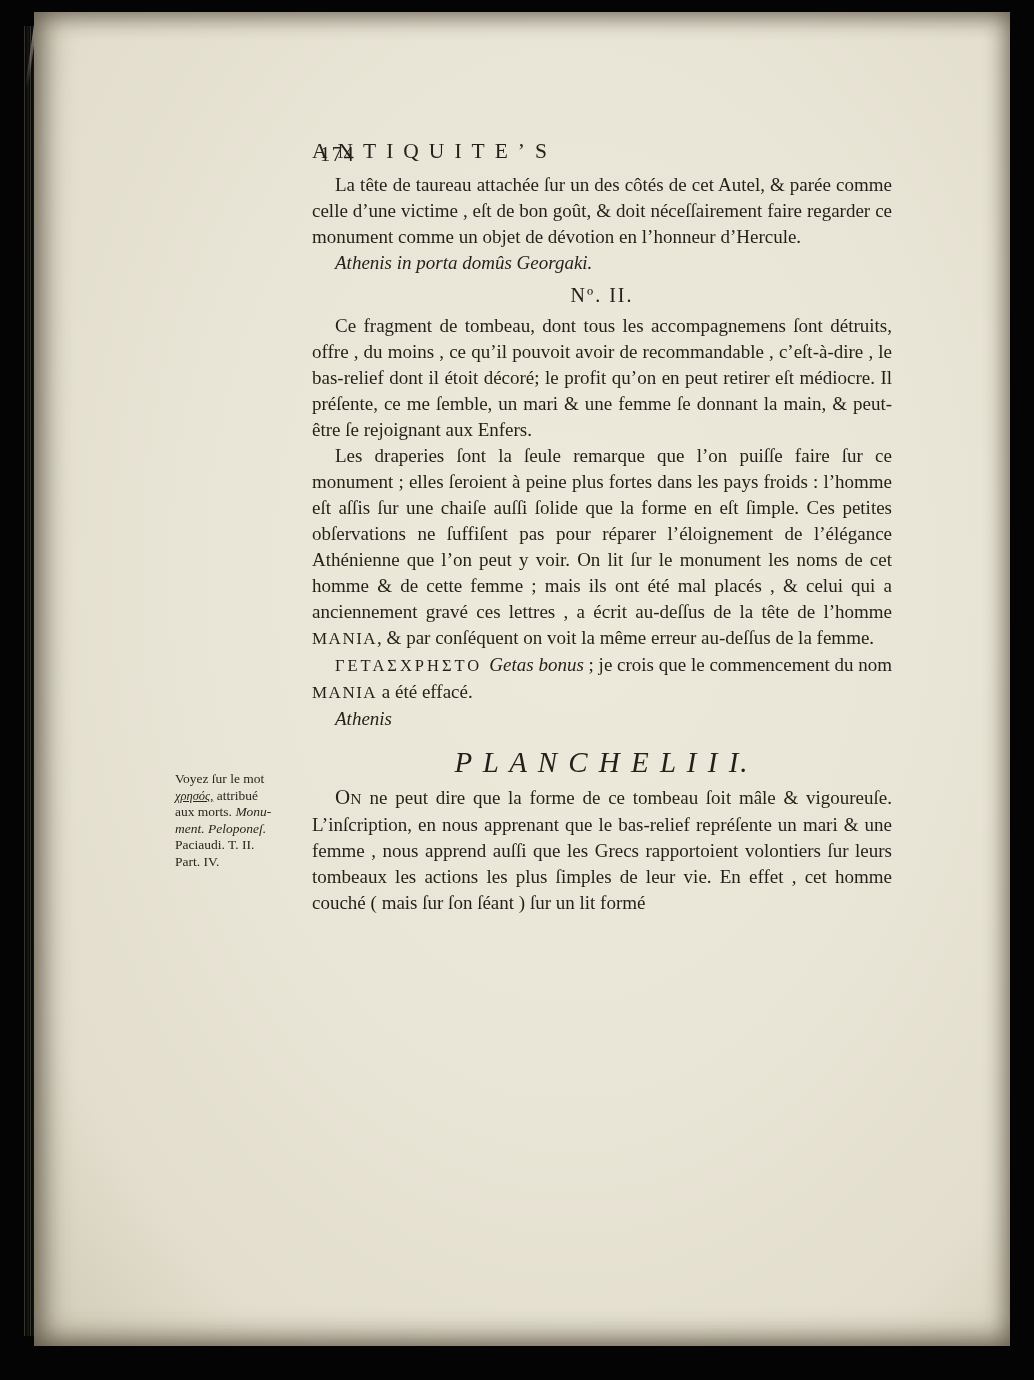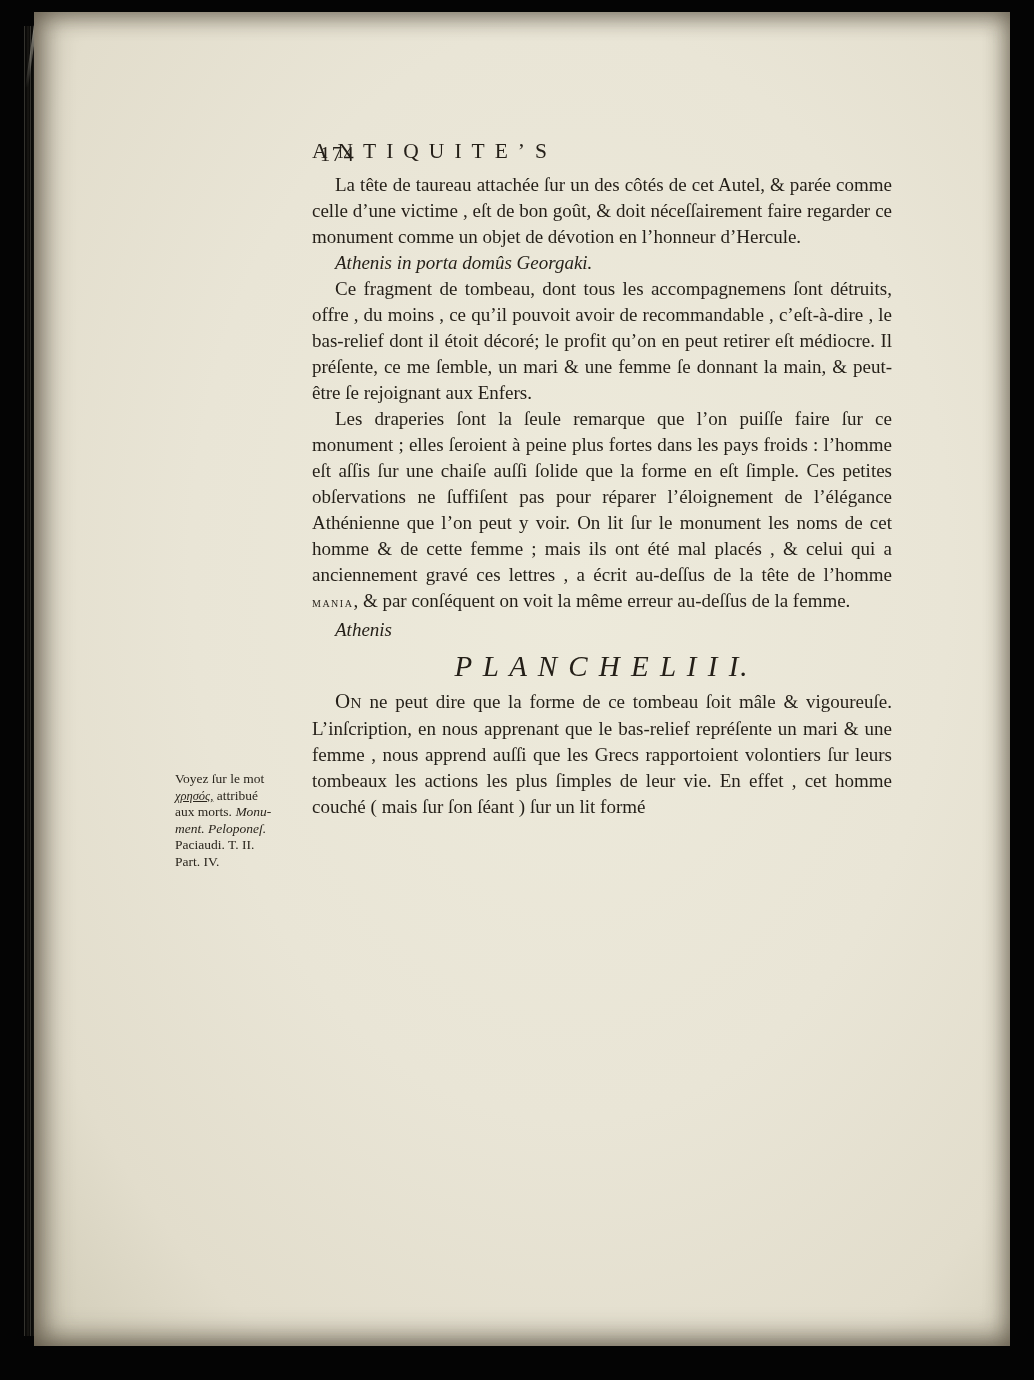--- a/index.html
+++ b/index.html
@@ -72,30 +72,30 @@
   p.line { margin: 0; text-indent: 23px; text-align: left; }
   .italic { font-style: italic; }
   .section-no {
     margin: 6px 0 5px;
     text-align: center;
     font-weight: normal;
     font-size: 20px;
     letter-spacing: 2px;
   }
   .plate-heading {
-    margin: 5px 0 4px;
+    margin: 12px 0 4px;
     text-align: center;
     font-weight: normal;
     font-style: italic;
     font-size: 29px;
     line-height: 36px;
     letter-spacing: 2px;
     white-space: nowrap;
   }
-  .sc { font-size: 10px; letter-spacing: 1.5px; }
+  .sc { font-size: 17px; letter-spacing: 1.5px; }
   .greek { font-size: 16.5px; letter-spacing: 3px; }
   .lead-cap { font-size: 21px; }
   .lead-sc  { font-size: 15.5px; letter-spacing: .5px; }
   .margin-note {
     position: absolute;
     left: 141px; top: 759px;
     width: 140px;
     font-size: 13.5px;
     line-height: 16.6px;
     text-align: left;
@@ -113,25 +113,27 @@
 
     <div class="pagenum">174</div>
     <div class="running-head">ANTIQUITE’S</div>
 
     <div class="text-col">
 
       <p class="para"><span>La tête de taureau attachée ſur un des côtés de cet Autel, &amp; parée comme celle d’une victime , eſt de bon goût, &amp; doit néceſſairement faire regarder ce monument comme un objet de dévotion en l’honneur d’Hercule.</span></p>
 
       <p class="line italic"><span>Athenis in porta domûs Georgaki.</span></p>
 
+      <h3 class="section-no">Nº. II.</h3>
 
       <p class="para"><span>Ce fragment de tombeau, dont tous les accompagnemens ſont détruits, offre , du moins , ce qu’il pouvoit avoir de recommandable , c’eſt-à-dire , le bas-relief dont il étoit décoré; le profit qu’on en peut retirer eſt médiocre. Il préſente, ce me ſemble, un mari &amp; une femme ſe donnant la main, &amp; peut-être ſe rejoignant aux Enfers.</span></p>
 
       <p class="para"><span>Les draperies ſont la ſeule remarque que l’on puiſſe faire ſur ce monument ; elles ſeroient à peine plus fortes dans les pays froids : l’homme eſt aſſis ſur une chaiſe auſſi ſolide que la forme en eſt ſimple. Ces petites obſervations ne ſuffiſent pas pour réparer l’éloignement de l’élégance Athénienne que l’on peut y voir. On lit ſur le monument les noms de cet homme &amp; de cette femme ; mais ils ont été mal placés , &amp; celui qui a anciennement gravé ces lettres , a écrit au-deſſus de la tête de l’homme </span><span class="sc">MANIA</span><span>, &amp; par conſéquent on voit la même erreur au-deſſus de la femme.</span></p>
 
+      <p class="para"><span class="greek">ΓΕΤΑΣΧΡΗΣΤΟ </span><span class="italic">Getas bonus</span><span> ; je crois que le commencement du nom </span><span class="sc">MANIA</span><span> a été effacé.</span></p>
 
       <p class="line italic"><span>Athenis</span></p>
 
       <h2 class="plate-heading">P L A N C H E   L I I I.</h2>
 
 
       <p class="para"><span class="lead-cap">O</span><span class="lead-sc">N</span><span> ne peut dire que la forme de ce tombeau ſoit mâle &amp; vigoureuſe. L’inſcription, en nous apprenant que le bas-relief repréſente un mari &amp; une femme , nous apprend auſſi que les Grecs rapportoient volontiers ſur leurs tombeaux les actions les plus ſimples de leur vie. En effet , cet homme couché ( mais ſur ſon ſéant ) ſur un lit formé</span></p>
 
     </div>
 

